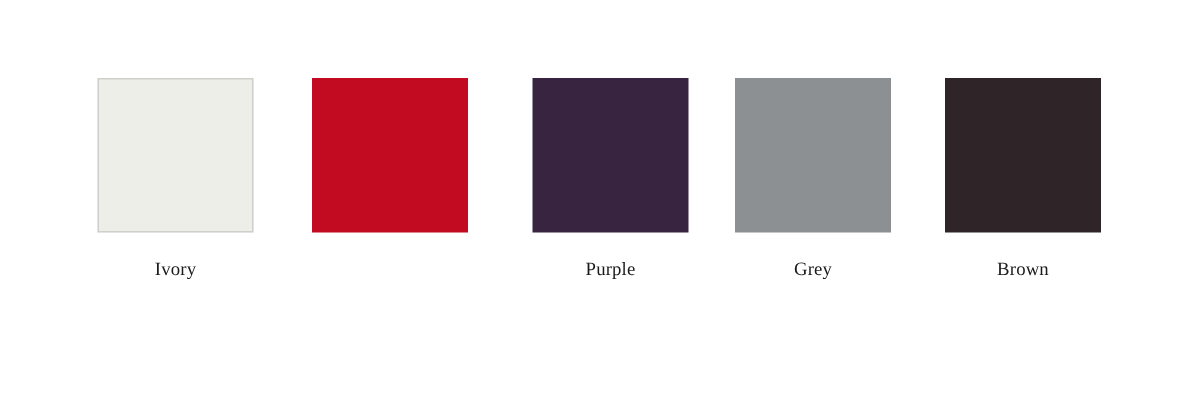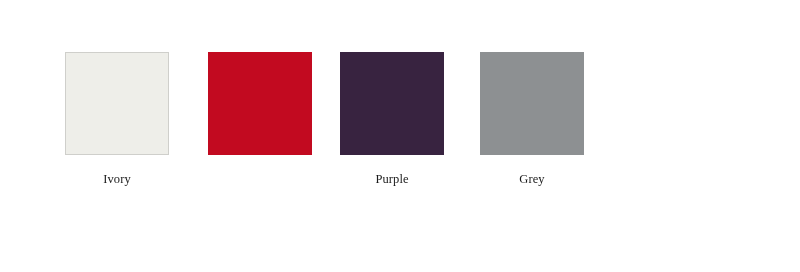--- a/index.html
+++ b/index.html
@@ -48,22 +48,22 @@
     font-size: 12.5px;
     line-height: 14px;
     color: #1a1a1a;
     letter-spacing: 0.1px;
     white-space: nowrap;
   }
 
   
   .pos-0 { left: 65px; }
   .pos-1 { left: 208px; }
-  .pos-2 { left: 340px; }
-  .pos-3 { left: 480px; }
+  .pos-2 { left: 355px; }
+  .pos-3 { left: 490px; }
   .pos-4 { left: 630px; }
 </style>
 </head>
 <body style="background: rgb(255, 255, 255);">
 
 <div id="palette-canvas" style="background: rgb(255, 255, 255);">
 
   <div class="swatch-group pos-0">
     <div class="swatch-chip has-border" style="background-color: rgb(238, 238, 233); border-color: rgb(207, 207, 203);"></div>
     <span class="swatch-label">Ivory</span>
@@ -76,14 +76,18 @@
   <div class="swatch-group pos-2">
     <div class="swatch-chip" style="background-color: rgb(56, 35, 64);"></div>
     <span class="swatch-label">Purple</span>
   </div>
 
   <div class="swatch-group pos-3">
     <div class="swatch-chip" style="background-color: rgb(141, 144, 146);"></div>
     <span class="swatch-label">Grey</span>
   </div>
 
+  <div class="swatch-group pos-4">
+    <div class="swatch-chip" style="background-color: rgb(47, 37, 40);"></div>
+    <span class="swatch-label">Brown</span>
+  </div>
 
 </div>
 
 </body></html>

